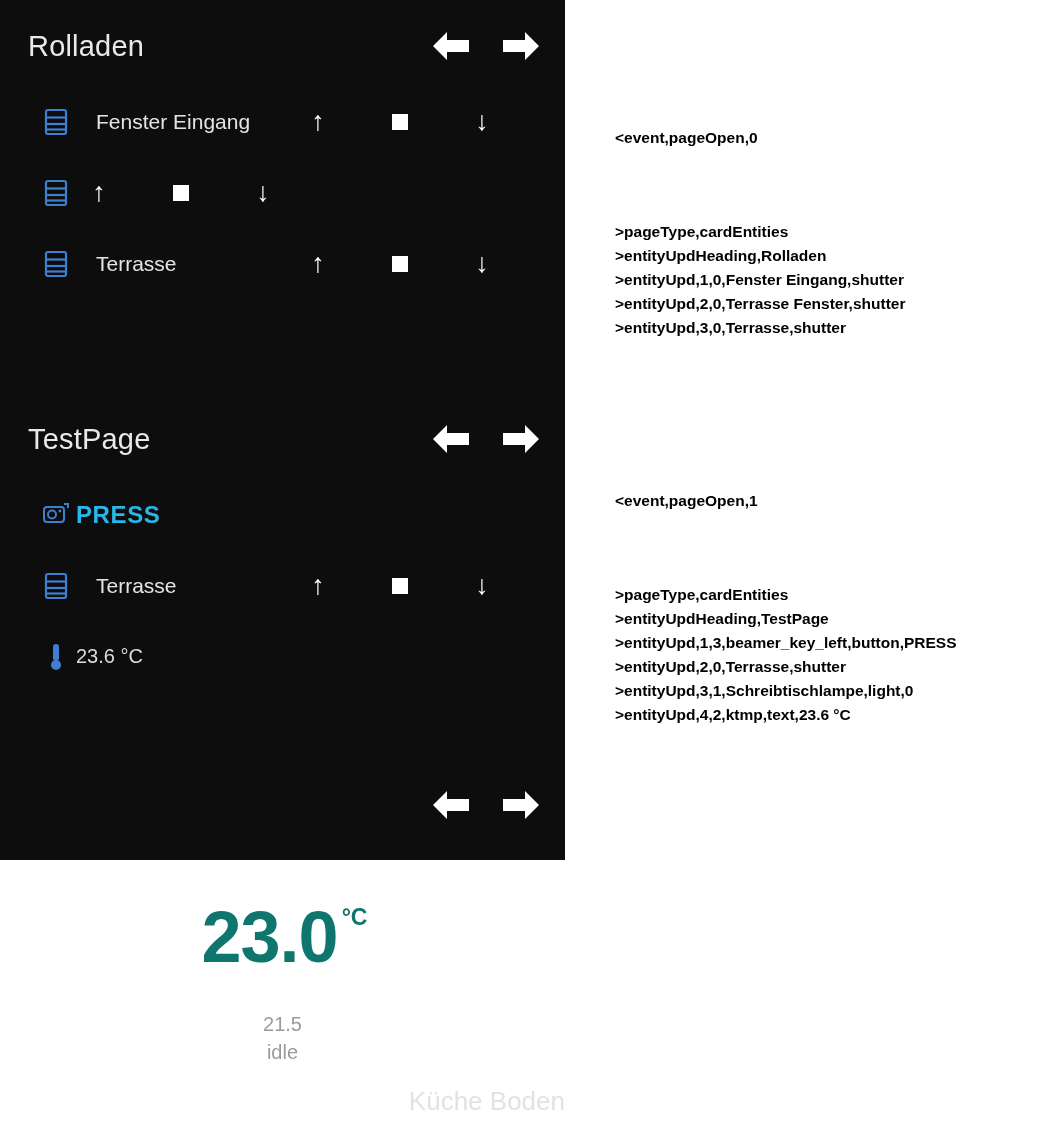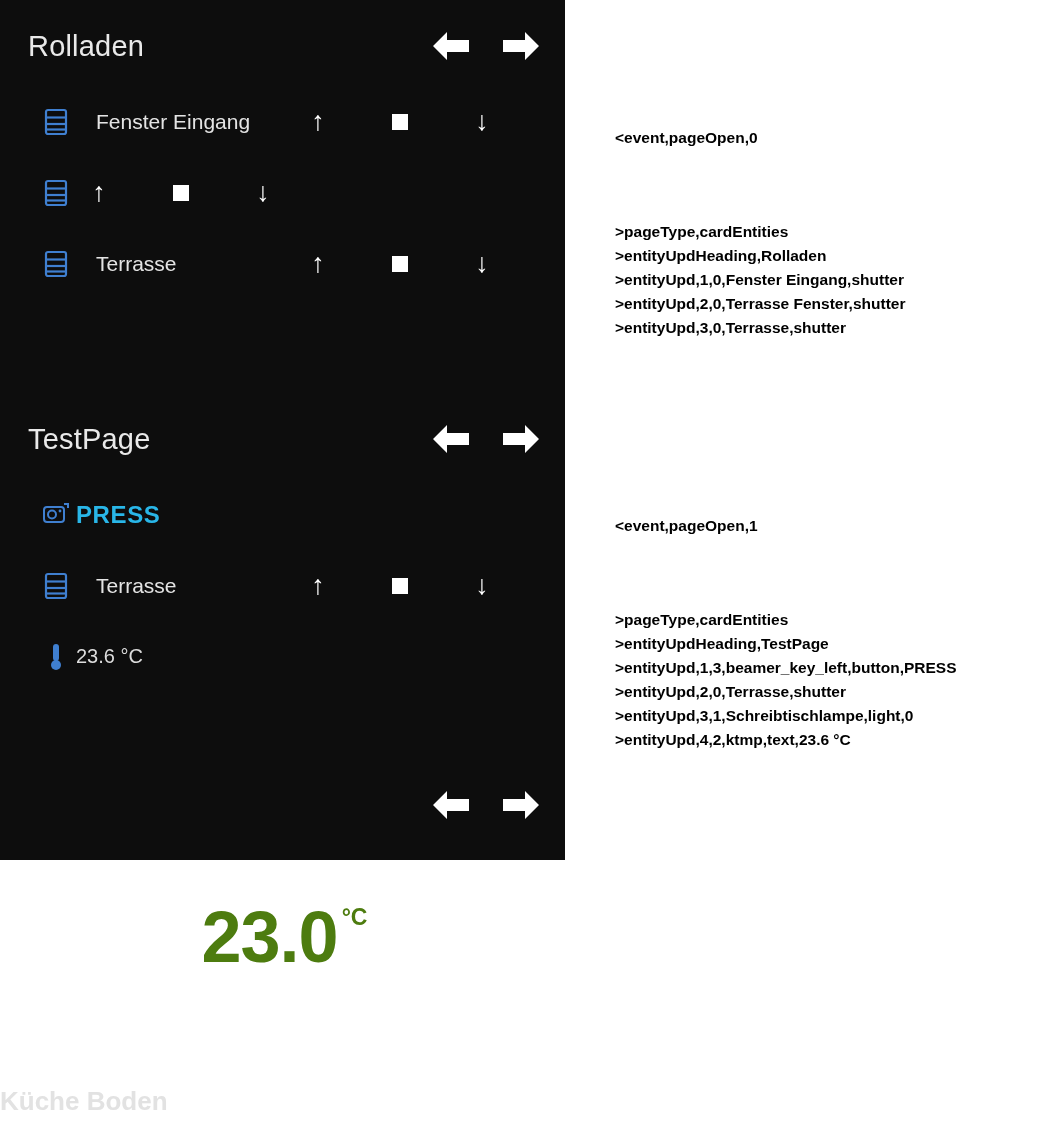--- a/index.html
+++ b/index.html
@@ -147,21 +147,21 @@
     position: absolute;
     left: 0; top: 62px;
     width: 565px;
     height: 210px;
   }
   .thermo-temp {
     position: absolute;
     left: 0; right: 0;
     top: 64px;
     text-align: center;
-    color: #4d7c0f;
+    color: #0f766e;
   }
   .thermo-temp .big {
     font-size: 72px;
     font-weight: bold;
     letter-spacing: -1px;
   }
   .thermo-temp .unit {
     font-size: 23px;
     font-weight: bold;
     vertical-align: top;
@@ -192,24 +192,23 @@
   .tri-up {
     right: 86px; top: 128px;
     border-left: 41px solid transparent;
     border-right: 41px solid transparent;
     border-bottom: 70px solid #ffffff;
   }
   .thermo-name {
     position: absolute;
     left: 0; right: 0;
     bottom: 24px;
-    text-align: left;
+    text-align: right;
     color: #e2e2e2;
     font-size: 26px;
-    font-weight: bold;
   }
   
   .log {
     position: absolute;
     left: 565px; top: 0;
     width: 480px; height: 1141px;
     background: #ffffff;
   }
   .log-block {
     position: absolute;
@@ -377,36 +376,40 @@
             </svg>
         </div>
       </div>
 
       <div class="thermo-main">
         <div class="tri-down"></div>
         <div class="tri-up"></div>
         <div class="thermo-temp">
           <span class="big">23.0</span><span class="unit">°C</span>
         </div>
+        <div class="thermo-sub">
+          <div>21.5</div>
+          <div>idle</div>
+        </div>
       </div>
 
       <div class="thermo-name">Küche Boden</div>
     </div>
   </div>
 
   <div class="log">
     <div class="log-block" style="top:78px;">
       <div class="log-event">&lt;event,pageOpen,0</div>
       <div class="log-lines">&gt;pageType,cardEntities
 &gt;entityUpdHeading,Rolladen
 &gt;entityUpd,1,0,Fenster Eingang,shutter
 &gt;entityUpd,2,0,Terrasse Fenster,shutter
 &gt;entityUpd,3,0,Terrasse,shutter</div>
     </div>
-    <div class="log-block" style="top:466px;">
+    <div class="log-block" style="top:441px;">
       <div class="log-event">&lt;event,pageOpen,1</div>
       <div class="log-lines">&gt;pageType,cardEntities
 &gt;entityUpdHeading,TestPage
 &gt;entityUpd,1,3,beamer_key_left,button,PRESS
 &gt;entityUpd,2,0,Terrasse,shutter
 &gt;entityUpd,3,1,Schreibtischlampe,light,0
 &gt;entityUpd,4,2,ktmp,text,23.6 °C</div>
     </div>
   </div>
 

